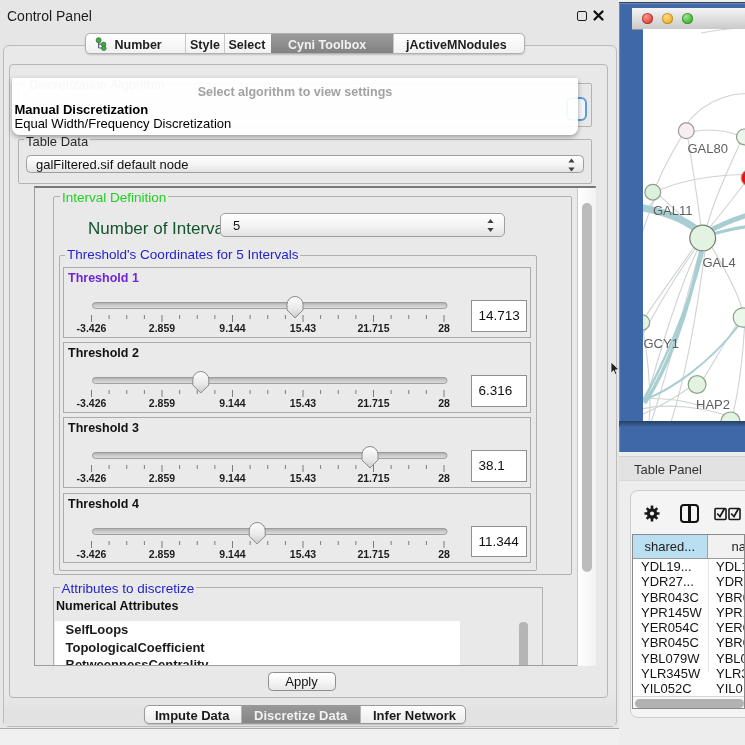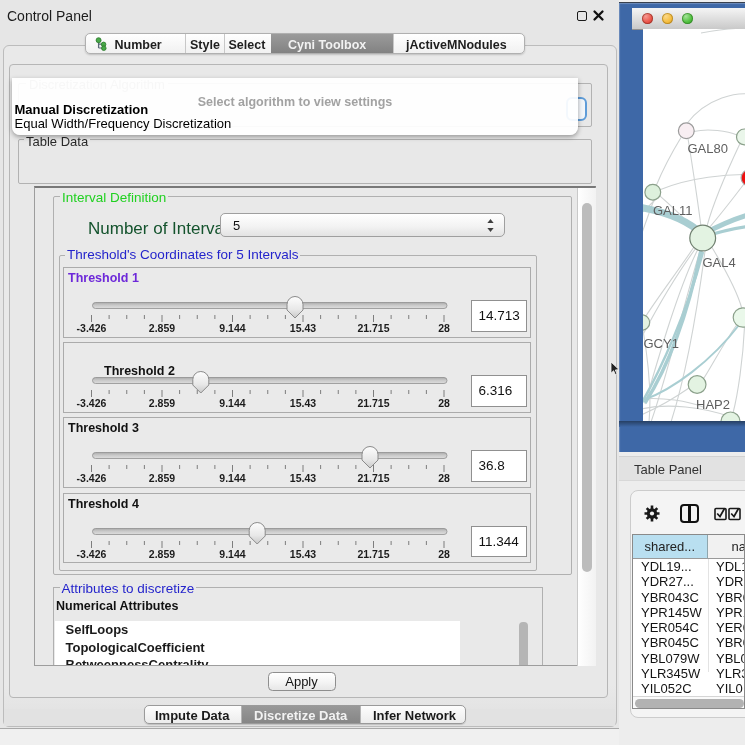--- a/index.html
+++ b/index.html
@@ -44,20 +44,27 @@
       <div class="txt" style="left:320px;top:3.5px;font-size:12.5px;font-weight:600;color:#1e1e1e;">jActiveMNodules</div>
     </div>
 
     <div class="abs" style="left:18px;top:83px;width:574px;height:44px;border:1px solid #b2b2b2;border-radius:2px;box-sizing:border-box;"></div>
     <div class="txt" style="left:26px;top:77px;font-size:13px;color:#8f8f8f;background:#e8e8e8;padding:0 3px;">Discretization Algorithm</div>
 
     <div class="abs" style="left:566px;top:97px;width:21px;height:24px;border:2.5px solid #5e9cd8;border-radius:6px;background:#f2f6fa;box-sizing:border-box;"></div>
 
     <div class="abs" style="left:18px;top:139px;width:574px;height:44.5px;border:1px solid #b2b2b2;border-radius:2px;box-sizing:border-box;"></div>
     <div class="txt" style="left:24px;top:133.5px;font-size:13px;color:#2a2a2a;background:#e8e8e8;padding:0 2px;">Table Data</div>
+    <div class="abs combo" style="left:26px;top:154.5px;width:558px;height:18.5px;border:1px solid #9f9f9f;border-radius:4.5px;background:linear-gradient(#ffffff,#f3f3f3 55%,#e3e3e3);box-sizing:border-box;">
+      <div class="txt" style="left:9px;top:1.5px;font-size:13px;color:#111;">galFiltered.sif default node</div>
+      <svg class="abs" style="right:7px;top:2px;" width="9" height="14" viewBox="0 0 9 14">
+        <path d="M4.5 0.5 L7.6 4.6 H1.4 Z" fill="#3f3f3f"></path>
+          <path d="M4.5 13.5 L7.6 9.4 H1.4 Z" fill="#3f3f3f"></path>
+      </svg>
+    </div>
 
     <div class="abs" id="scrollpane" style="left:33.5px;top:186px;width:562.5px;height:480px;border-top:2px solid #787878;border-left:1px solid #9d9d9d;border-right:1px solid #9d9d9d;border-bottom:1px solid #9d9d9d;background:#e9e9e9;box-sizing:border-box;overflow:hidden;">
       <div class="abs" style="left:18.5px;top:8px;width:518.5px;height:379px;border:1px solid #b0b0b0;border-radius:2px;box-sizing:border-box;"></div>
       <div class="txt" style="left:25.5px;top:1.5px;font-size:13.5px;color:#21d121;background:#e9e9e9;padding:0 2px;">Interval Definition</div>
       <div class="txt" style="left:53.5px;top:30.5px;font-size:17px;font-weight:normal;color:#14532d;">Number of Intervals</div>
       <div class="abs" style="left:185.5px;top:25px;width:285px;height:23.5px;border:1px solid #9f9f9f;border-radius:5px;background:linear-gradient(#ffffff,#f3f3f3 55%,#e3e3e3);box-sizing:border-box;">
         <div class="txt" style="left:12px;top:3.5px;font-size:13px;color:#111;">5</div>
         <svg class="abs" style="right:9px;top:4px;" width="9" height="15" viewBox="0 0 9 15">
           <path d="M4.5 1 L7.6 5.1 H1.4 Z" fill="#3f3f3f"></path>
             <path d="M4.5 14 L7.6 9.9 H1.4 Z" fill="#3f3f3f"></path>
@@ -110,21 +117,21 @@
               <text x="168.5" y="63.5" text-anchor="middle">9.144</text>
               <text x="239.0" y="63.5" text-anchor="middle">15.43</text>
               <text x="309.5" y="63.5" text-anchor="middle">21.715</text>
               <text x="380.0" y="63.5" text-anchor="middle">28</text>
             </g>
           <path d="M 223.0,36.5 A 8 8 0 0 1 239.0,36.5 L 239.0,42 L 231.0,50 L 223.0,42 Z" fill="url(#th0)" stroke="#8a8a8a" stroke-width="1"></path>
         </svg>
         <div class="abs" style="left:407px;top:32px;width:56px;height:31.5px;background:#fff;border:1px solid #909090;box-sizing:border-box;font-size:13.5px;color:#111;line-height:29.5px;padding-left:7px;">14.713</div>
       </div>
       <div class="abs" style="left:28px;top:154.2px;width:468.5px;height:70.5px;border:1px solid #ababab;background:#eaeaea;box-sizing:border-box;">
-        <div class="txt" style="left:4.5px;top:21px;font-size:12.5px;font-weight:bold;color:#111;margin-left:36px;">Threshold 2</div>
+        <div class="txt" style="left:4.5px;top:3px;font-size:12.5px;font-weight:bold;color:#111;">Threshold 2</div>
         <svg class="abs" style="left:0;top:0;" width="466" height="68" viewBox="0 0 466 68">
           <defs>
             <linearGradient id="tg1" x1="0" y1="0" x2="0" y2="1">
               <stop offset="0" stop-color="#ababab"></stop>
                 <stop offset="0.45" stop-color="#c9c9c9"></stop>
                 <stop offset="1" stop-color="#dedede"></stop>
             </linearGradient>
             <linearGradient id="th1" x1="0" y1="0" x2="0" y2="1">
               <stop offset="0" stop-color="#fdfdfd"></stop>
                 <stop offset="0.6" stop-color="#e8e8e8"></stop>
@@ -209,21 +216,21 @@
           <g font-family="Liberation Sans,sans-serif" font-size="10.5px" font-weight="bold" fill="#1c1c1c">
               <text x="27.5" y="63.5" text-anchor="middle">-3.426</text>
               <text x="98.0" y="63.5" text-anchor="middle">2.859</text>
               <text x="168.5" y="63.5" text-anchor="middle">9.144</text>
               <text x="239.0" y="63.5" text-anchor="middle">15.43</text>
               <text x="309.5" y="63.5" text-anchor="middle">21.715</text>
               <text x="380.0" y="63.5" text-anchor="middle">28</text>
             </g>
           <path d="M 298.0,36.5 A 8 8 0 0 1 314.0,36.5 L 314.0,42 L 306.0,50 L 298.0,42 Z" fill="url(#th2)" stroke="#8a8a8a" stroke-width="1"></path>
         </svg>
-        <div class="abs" style="left:407px;top:32px;width:56px;height:31.5px;background:#fff;border:1px solid #909090;box-sizing:border-box;font-size:13.5px;color:#111;line-height:29.5px;padding-left:7px;">36.8</div>
+        <div class="abs" style="left:407px;top:32px;width:56px;height:31.5px;background:#fff;border:1px solid #909090;box-sizing:border-box;font-size:13.5px;color:#111;line-height:29.5px;padding-left:7px;">38.1</div>
       </div>
       <div class="abs" style="left:28px;top:304.6px;width:468.5px;height:70.5px;border:1px solid #ababab;background:#eaeaea;box-sizing:border-box;">
         <div class="txt" style="left:4.5px;top:3px;font-size:12.5px;font-weight:bold;color:#111;">Threshold 4</div>
         <svg class="abs" style="left:0;top:0;" width="466" height="68" viewBox="0 0 466 68">
           <defs>
             <linearGradient id="tg3" x1="0" y1="0" x2="0" y2="1">
               <stop offset="0" stop-color="#ababab"></stop>
                 <stop offset="0.45" stop-color="#c9c9c9"></stop>
                 <stop offset="1" stop-color="#dedede"></stop>
             </linearGradient>
@@ -291,21 +298,21 @@
       <div class="abs" style="left:96px;top:0;width:1px;height:100%;background:#b5b5b5;"></div>
       <div class="abs" style="left:96.5px;top:0;width:118px;height:100%;background:linear-gradient(#989898,#868686);"></div>
       <div class="abs" style="left:214.5px;top:0;width:1px;height:100%;background:#b5b5b5;"></div>
       <div class="txt" style="left:10px;top:2.5px;font-size:13px;font-weight:600;color:#1a1a1a;">Impute Data</div>
       <div class="txt" style="left:109px;top:2.5px;font-size:13px;font-weight:600;color:#f2f2f2;">Discretize Data</div>
       <div class="txt" style="left:228px;top:2.5px;font-size:13px;font-weight:600;color:#1a1a1a;">Infer Network</div>
     </div>
   </div>
 
   <div class="abs" id="popup" style="left:12px;top:78px;width:566px;height:57px;background:rgba(255,255,255,0.93);border-radius:0 0 8px 8px;box-shadow:0 2px 5px rgba(0,0,0,0.35);">
-    <div class="txt" style="left:0;top:17px;width:566px;text-align:center;font-size:12.5px;font-weight:600;color:#a2a2a2;">Select algorithm to view settings</div>
+    <div class="txt" style="left:0;top:7px;width:566px;text-align:center;font-size:12.5px;font-weight:600;color:#a2a2a2;">Select algorithm to view settings</div>
     <div class="txt" style="left:2.5px;top:23.5px;font-size:13px;font-weight:bold;color:#000;">Manual Discretization</div>
     <div class="txt" style="left:2.5px;top:38px;font-size:13px;color:#000;">Equal Width/Frequency Discretization</div>
   </div>
 
   <div class="abs" id="netwin" style="left:618.5px;top:2px;width:126.5px;height:450px;background:#3e68a7;border-top:1px solid #39414e;box-shadow:inset 1px 1px 1px rgba(255,255,255,0.25);">
 
     <div class="abs" style="left:13px;top:5px;width:113.5px;height:20.5px;background:linear-gradient(#f5f5f5,#c9c9c9);border-bottom:1px solid #909090;">
       <div class="abs" style="left:10px;top:4.5px;width:11.5px;height:11.5px;border-radius:50%;background:radial-gradient(circle at 35% 30%,#f59a93,#eb564b 55%,#d8322a);box-shadow:inset 0 0 0 1px rgba(120,40,30,0.55);"></div>
       <div class="abs" style="left:30px;top:4.5px;width:11.5px;height:11.5px;border-radius:50%;background:radial-gradient(circle at 35% 30%,#fbd98a,#f5bd3f 55%,#dd9e1e);box-shadow:inset 0 0 0 1px rgba(150,110,20,0.55);"></div>
       <div class="abs" style="left:50px;top:4.5px;width:11.5px;height:11.5px;border-radius:50%;background:radial-gradient(circle at 35% 30%,#a5e39a,#52c140 55%,#35a82a);box-shadow:inset 0 0 0 1px rgba(40,110,30,0.55);"></div>

